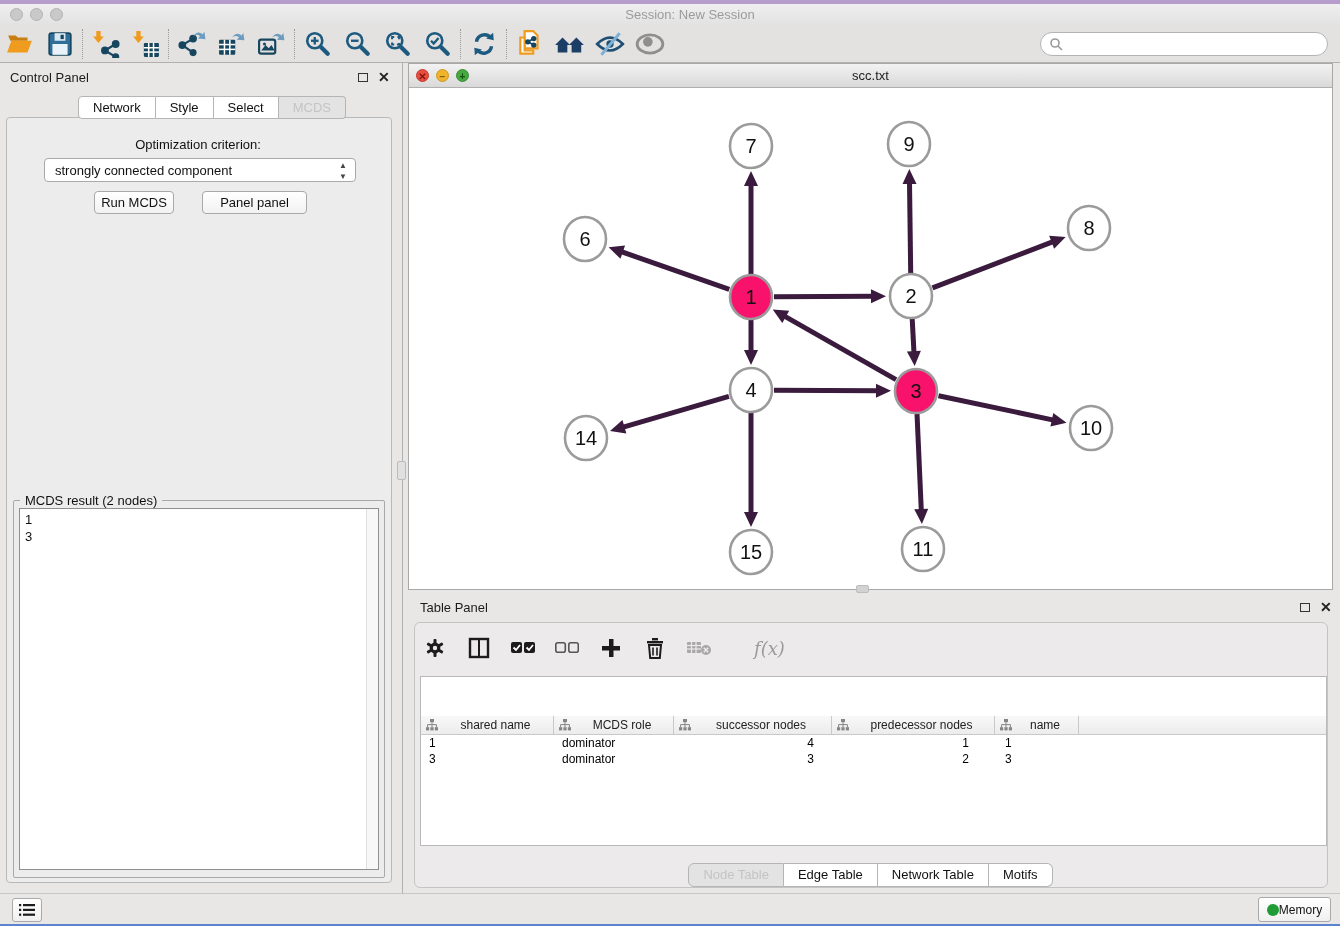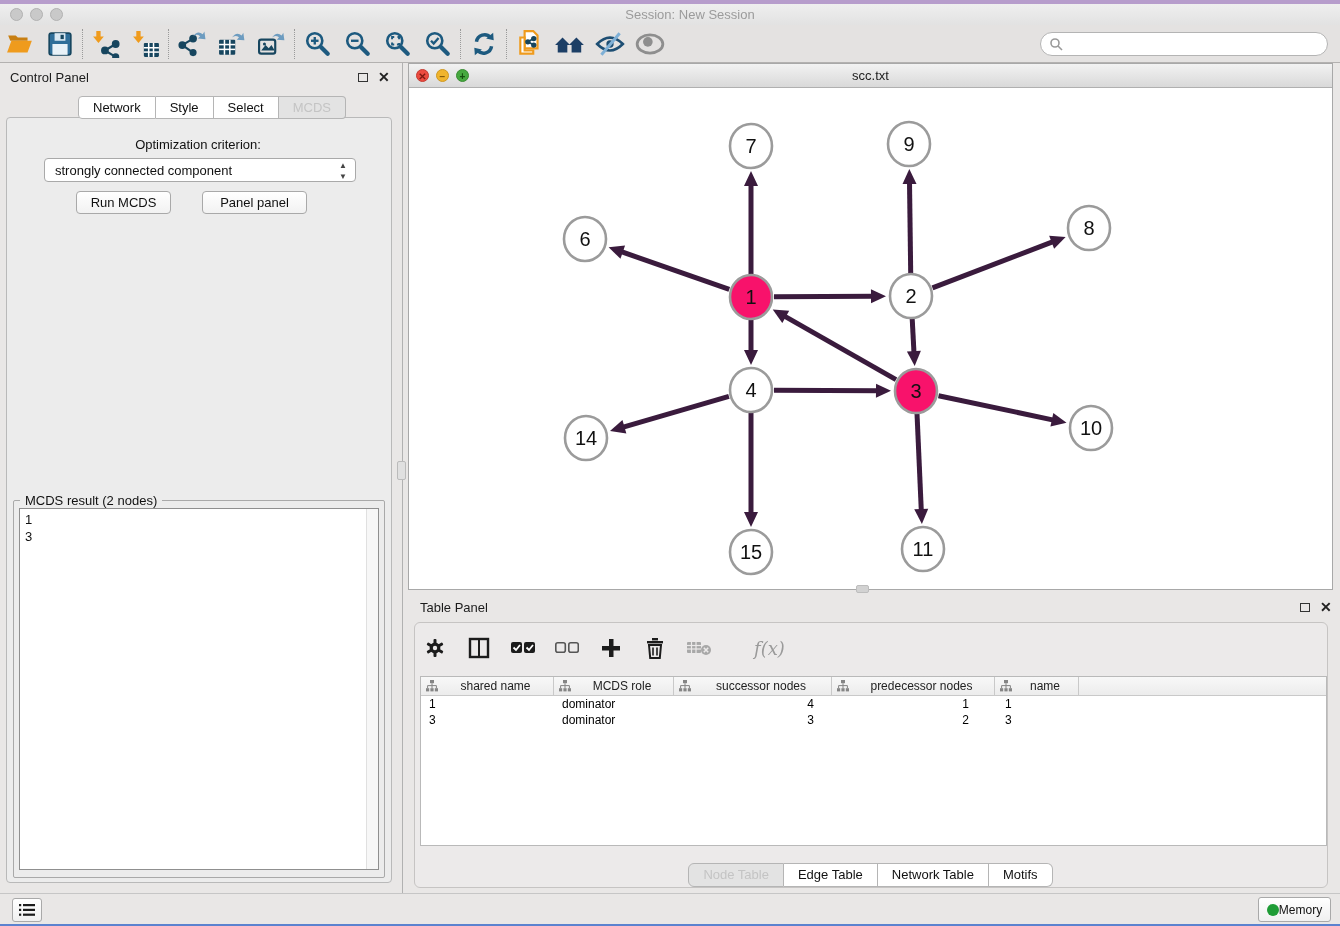--- a/index.html
+++ b/index.html
@@ -35,21 +35,21 @@
   .seg-tab:first-child{border-left:1px solid #b5b5b5;border-radius:4px 0 0 4px;}
   .seg-tab:last-child{border-radius:0 4px 4px 0;}
   .seg-tab.active{background:#e3e3e3;color:#c4c4c4;}
   #cp-body{left:6px;top:117px;width:386px;height:766px;background:#ececec;border:1px solid #b9b9b9;border-radius:4px;box-sizing:border-box;}
   #opt-label{left:0px;top:137px;width:396px;text-align:center;font-size:13px;color:#111;}
   #criterion{left:44px;top:158px;width:312px;height:24px;background:#fff;border:1px solid #a9a9a9;border-radius:4px;box-sizing:border-box;
              display:flex;align-items:center;font-size:13px;color:#111;padding-left:10px;}
   #criterion .chevrons{position:absolute;right:8px;top:1px;font-size:8px;line-height:11px;color:#444;text-align:center;}
   .pbtn{height:23px;background:linear-gradient(#ffffff,#f2f2f2);border:1px solid #a9a9a9;border-radius:4px;font-size:13px;color:#111;
         display:flex;align-items:center;justify-content:center;box-sizing:border-box;font-family:"Liberation Sans",sans-serif;}
-  #run-btn{left:76px;top:191px;width:95px;}
+  #run-btn{left:94px;top:191px;width:80px;}
   #closep-btn{left:202px;top:191px;width:105px;}
   #result-fs{left:13px;top:500px;width:372px;height:378px;border:1px solid #a9a9a9;border-radius:2px;box-sizing:border-box;}
   #result-legend{left:20px;top:493px;background:#ececec;padding:0 5px;font-size:13px;color:#111;}
   #result-list{left:19px;top:508px;width:360px;height:362px;background:#fff;border:1px solid #8f8f8f;box-sizing:border-box;
                font-size:13px;line-height:17px;color:#111;padding:2px 0 0 5px;white-space:pre;}
   #result-scroll{left:366px;top:509px;width:12px;height:360px;background:#f7f7f7;border-left:1px solid #e0e0e0;box-sizing:border-box;}
 
   
   #v-split{left:402px;top:63px;width:1px;height:830px;background:#b1b1b1;}
   #v-grip{left:397px;top:461px;width:9px;height:19px;background:#e0e0e0;border:1px solid #bbb;border-radius:2px;box-sizing:border-box;}
@@ -67,21 +67,21 @@
   #h-grip{left:856px;top:585px;width:13px;height:8px;background:#d2d2d2;border:1px solid #bdbdbd;border-radius:2px;box-sizing:border-box;z-index:6;}
 
   
   #tp-header{left:420px;top:600px;font-size:13px;color:#1c1c1c;}
   #tp-btns{left:1300px;top:602px;}
   #tp-body{left:414px;top:622px;width:914px;height:266px;background:#eceaea;border:1px solid #c6c4c3;border-radius:6px;box-sizing:border-box;}
   #tp-toolbar{left:420px;top:632px;height:32px;display:flex;align-items:center;gap:14px;}
   .tp-icon{display:flex;align-items:center;justify-content:center;width:30px;height:30px;}
   #fx-label{font-family:"DejaVu Serif",serif;font-style:italic;font-size:18px;color:#9a9a9a;margin-left:26px;}
   #node-table{left:420px;top:676px;width:907px;height:170px;background:#fff;border:1px solid #b9b9b9;box-sizing:border-box;font-size:12px;}
-  #nt-header{display:flex;height:19px;background:linear-gradient(#f8f8f8,#ececec);border-bottom:1px solid #c9c9c9;box-sizing:border-box;}
+  #nt-header{display:flex;height:19px;background:linear-gradient(#f8f8f8,#ececec);border-bottom:1px solid #c9c9c9;box-sizing:border-box;margin-top:39px;}
   .hcell{display:flex;align-items:center;border-right:1px solid #c9c9c9;box-sizing:border-box;position:relative;}
   .hcell .hlabel{flex:1;text-align:center;font-size:12px;color:#222;}
   .hcell svg{margin-left:5px;flex:0 0 auto;}
   .trow{display:flex;height:16px;line-height:16px;}
   .tcell{box-sizing:border-box;overflow:hidden;white-space:nowrap;}
   .al{padding-left:8px;text-align:left;}
   .ar2{padding-right:18px;text-align:right;}
   .ar3{padding-right:26px;text-align:right;}
   .al4{padding-left:10px;text-align:left;}
   #tp-tabs{left:408px;top:863px;width:925px;display:flex;justify-content:center;}

